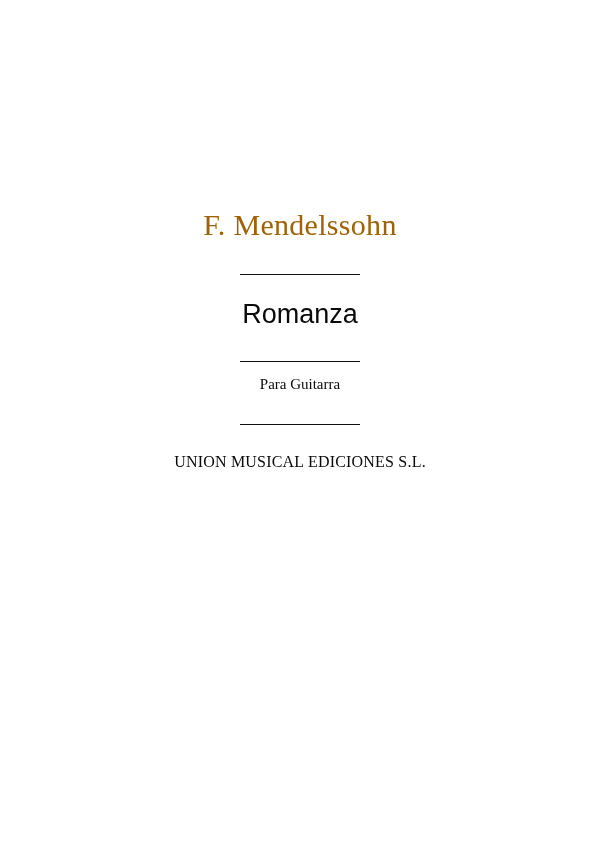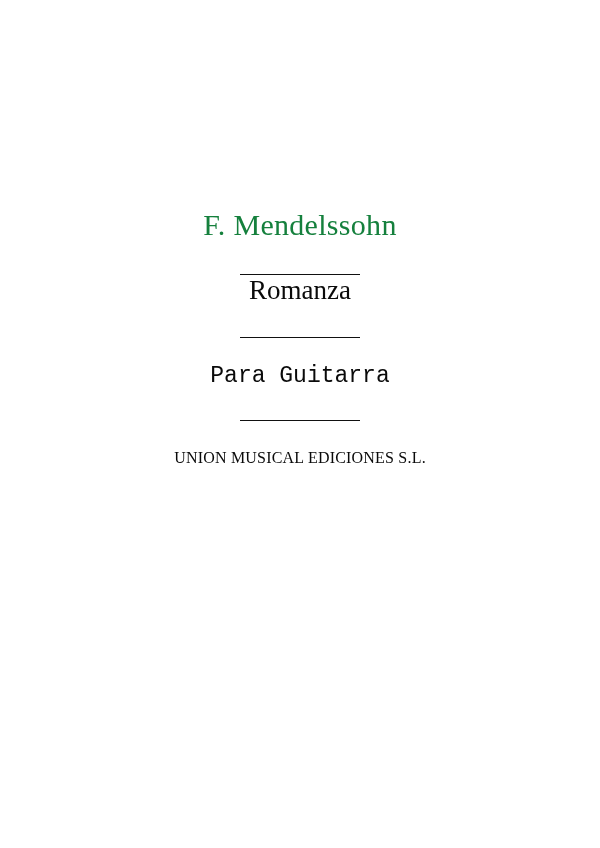--- a/index.html
+++ b/index.html
@@ -31,44 +31,45 @@
     top: 208px;
     width: 600px;
     text-align: center;
   }
 
   .composer {
     font-family: "Liberation Serif", serif;
     font-size: 30px;
     letter-spacing: 0.3px;
     line-height: 1.1;
-    color: #15803d;
+    color: #a16207;
   }
 
   .rule {
     width: 120px;
     height: 0;
     border-top: 1.2px solid #111111;
     margin: 0 auto;
   }
 
   .rule-1 { margin-top: 33px; }
   .rule-2 { margin-top: 31px; }
   .rule-3 { margin-top: 31px; }
 
   .work-title {
-    font-family: Liberation Serif, serif;
+    font-family: Liberation Sans, sans-serif;
     font-size: 27px;
+    margin-top: 24px;
     color: #0a0a0a;
   }
 
   .instrument {
-    font-family: Liberation Mono, monospace;
-    font-size: 23px;
-    margin-top: 25px;
+    font-family: Liberation Serif, serif;
+    font-size: 15px;
+    margin-top: 14px;
     color: #0a0a0a;
   }
 
   .publisher {
     font-family: "Liberation Serif", serif;
     font-size: 16px;
     margin-top: 28px;
     letter-spacing: 0.2px;
     color: #0a0a0a;
   }

